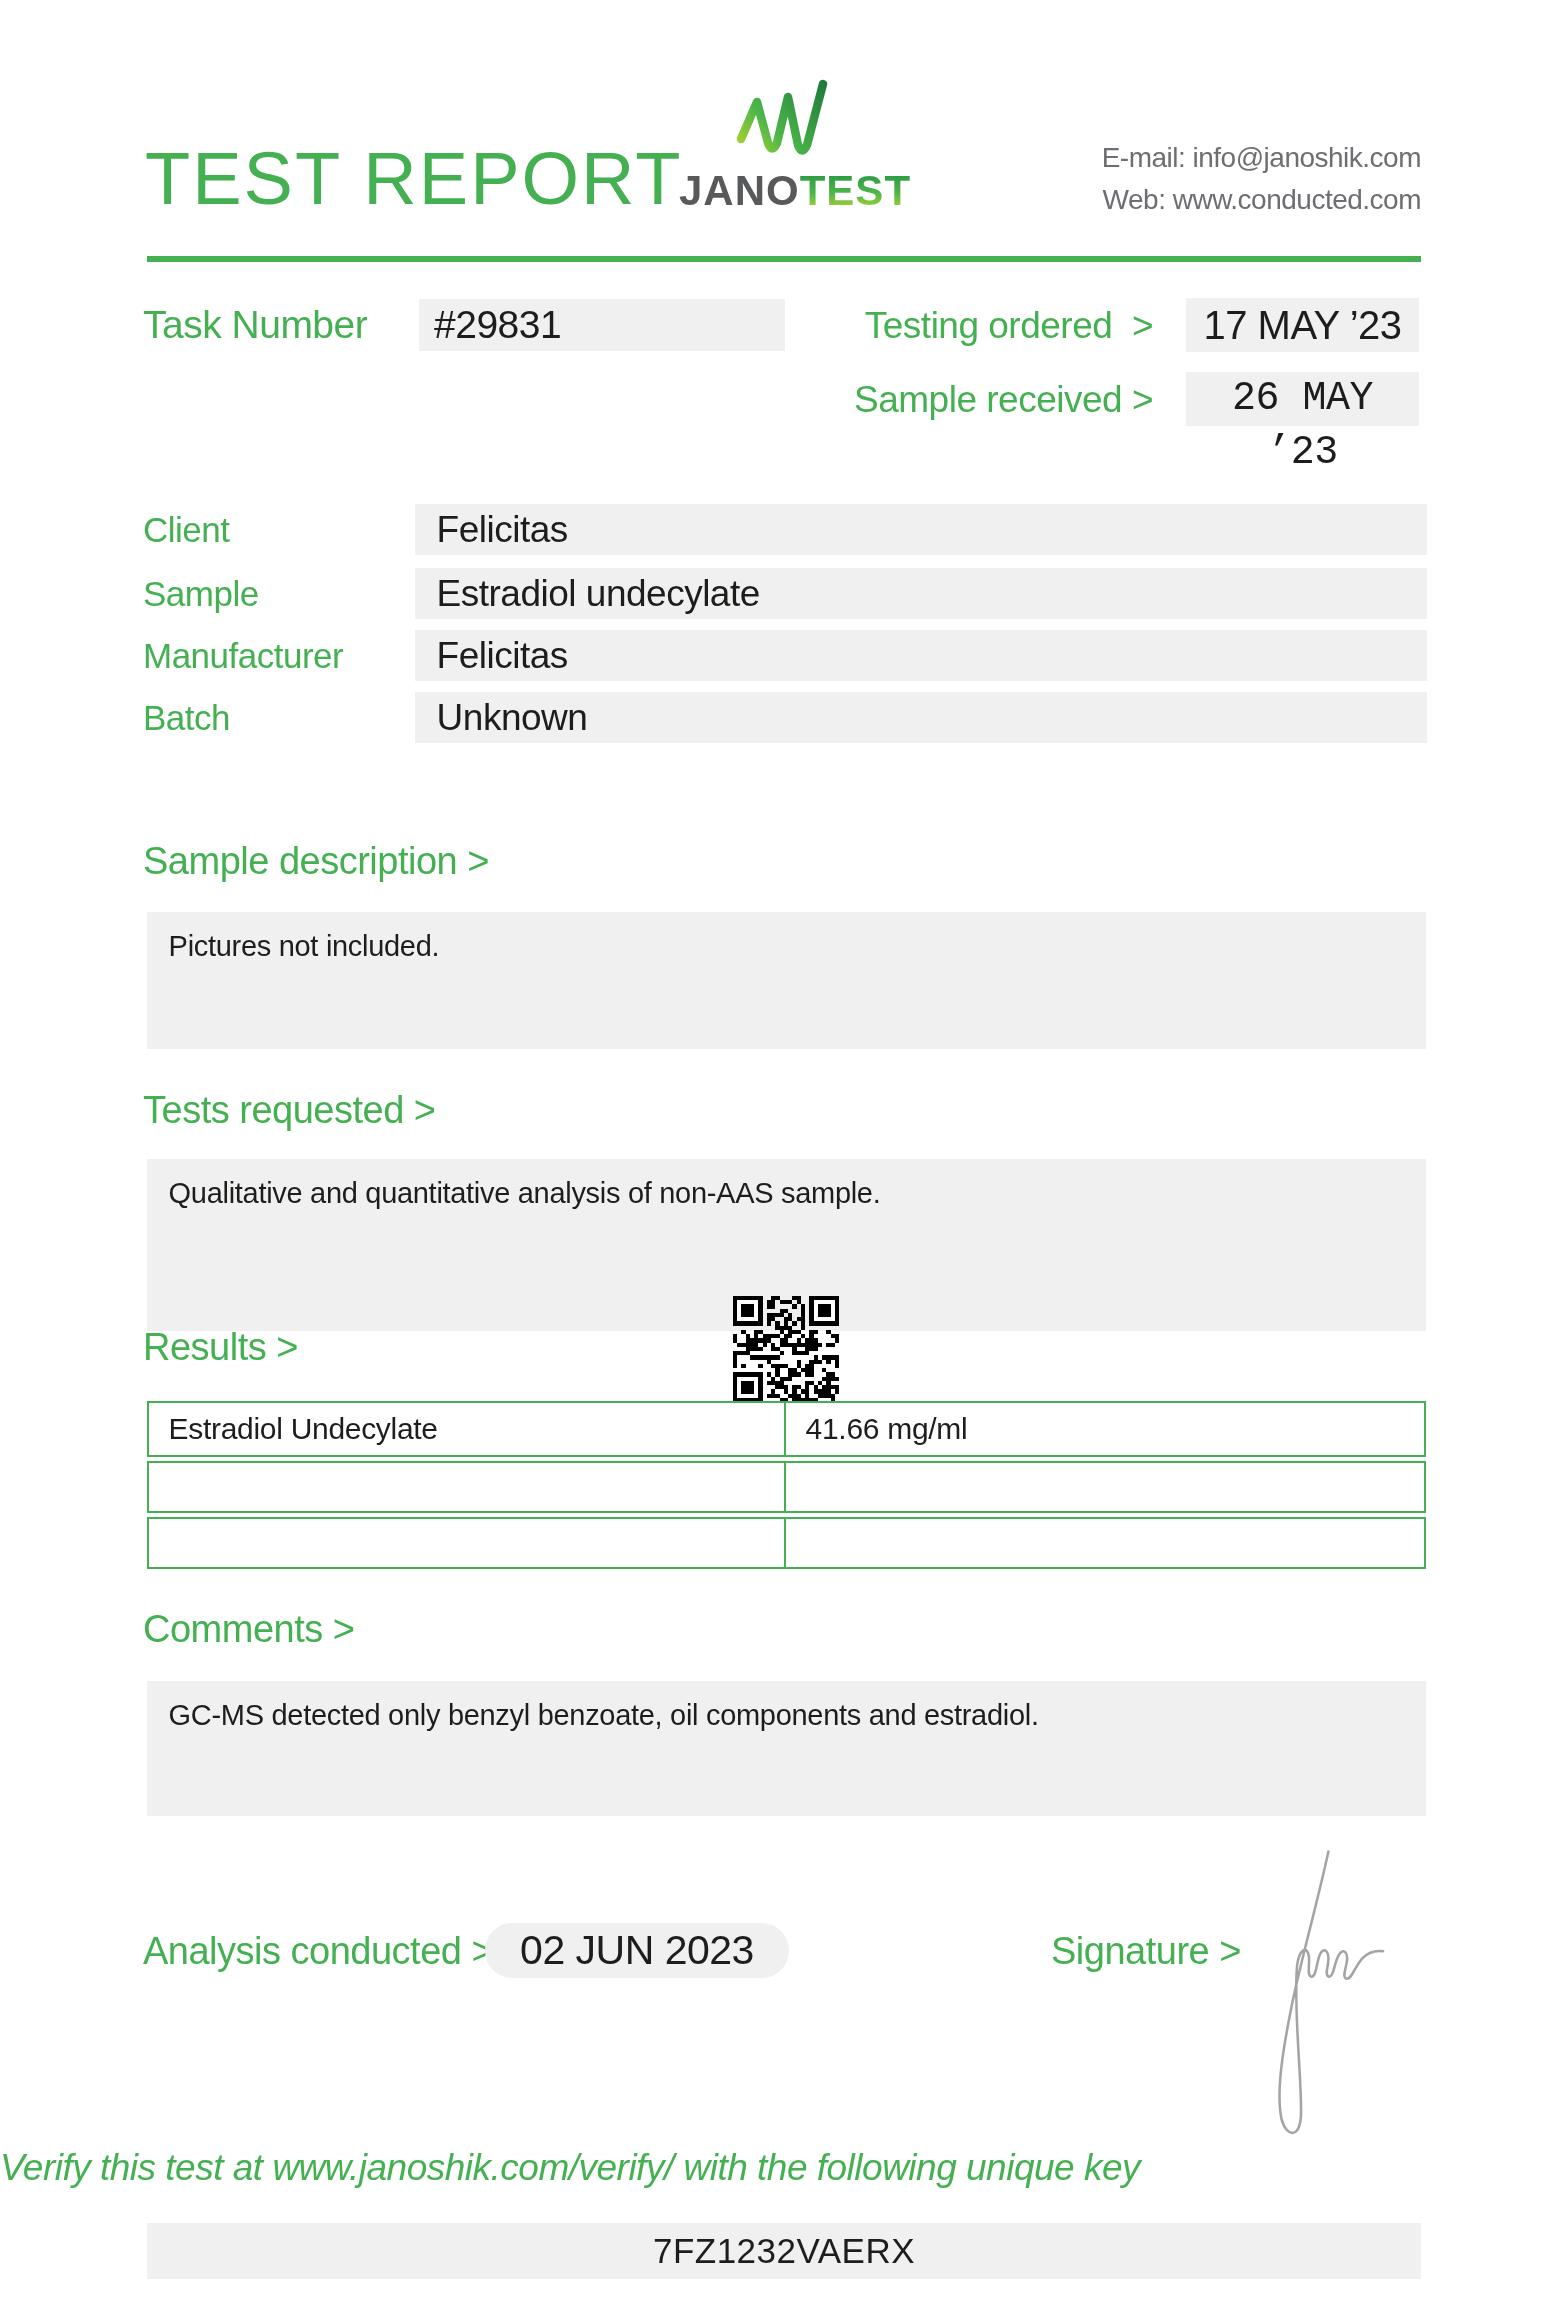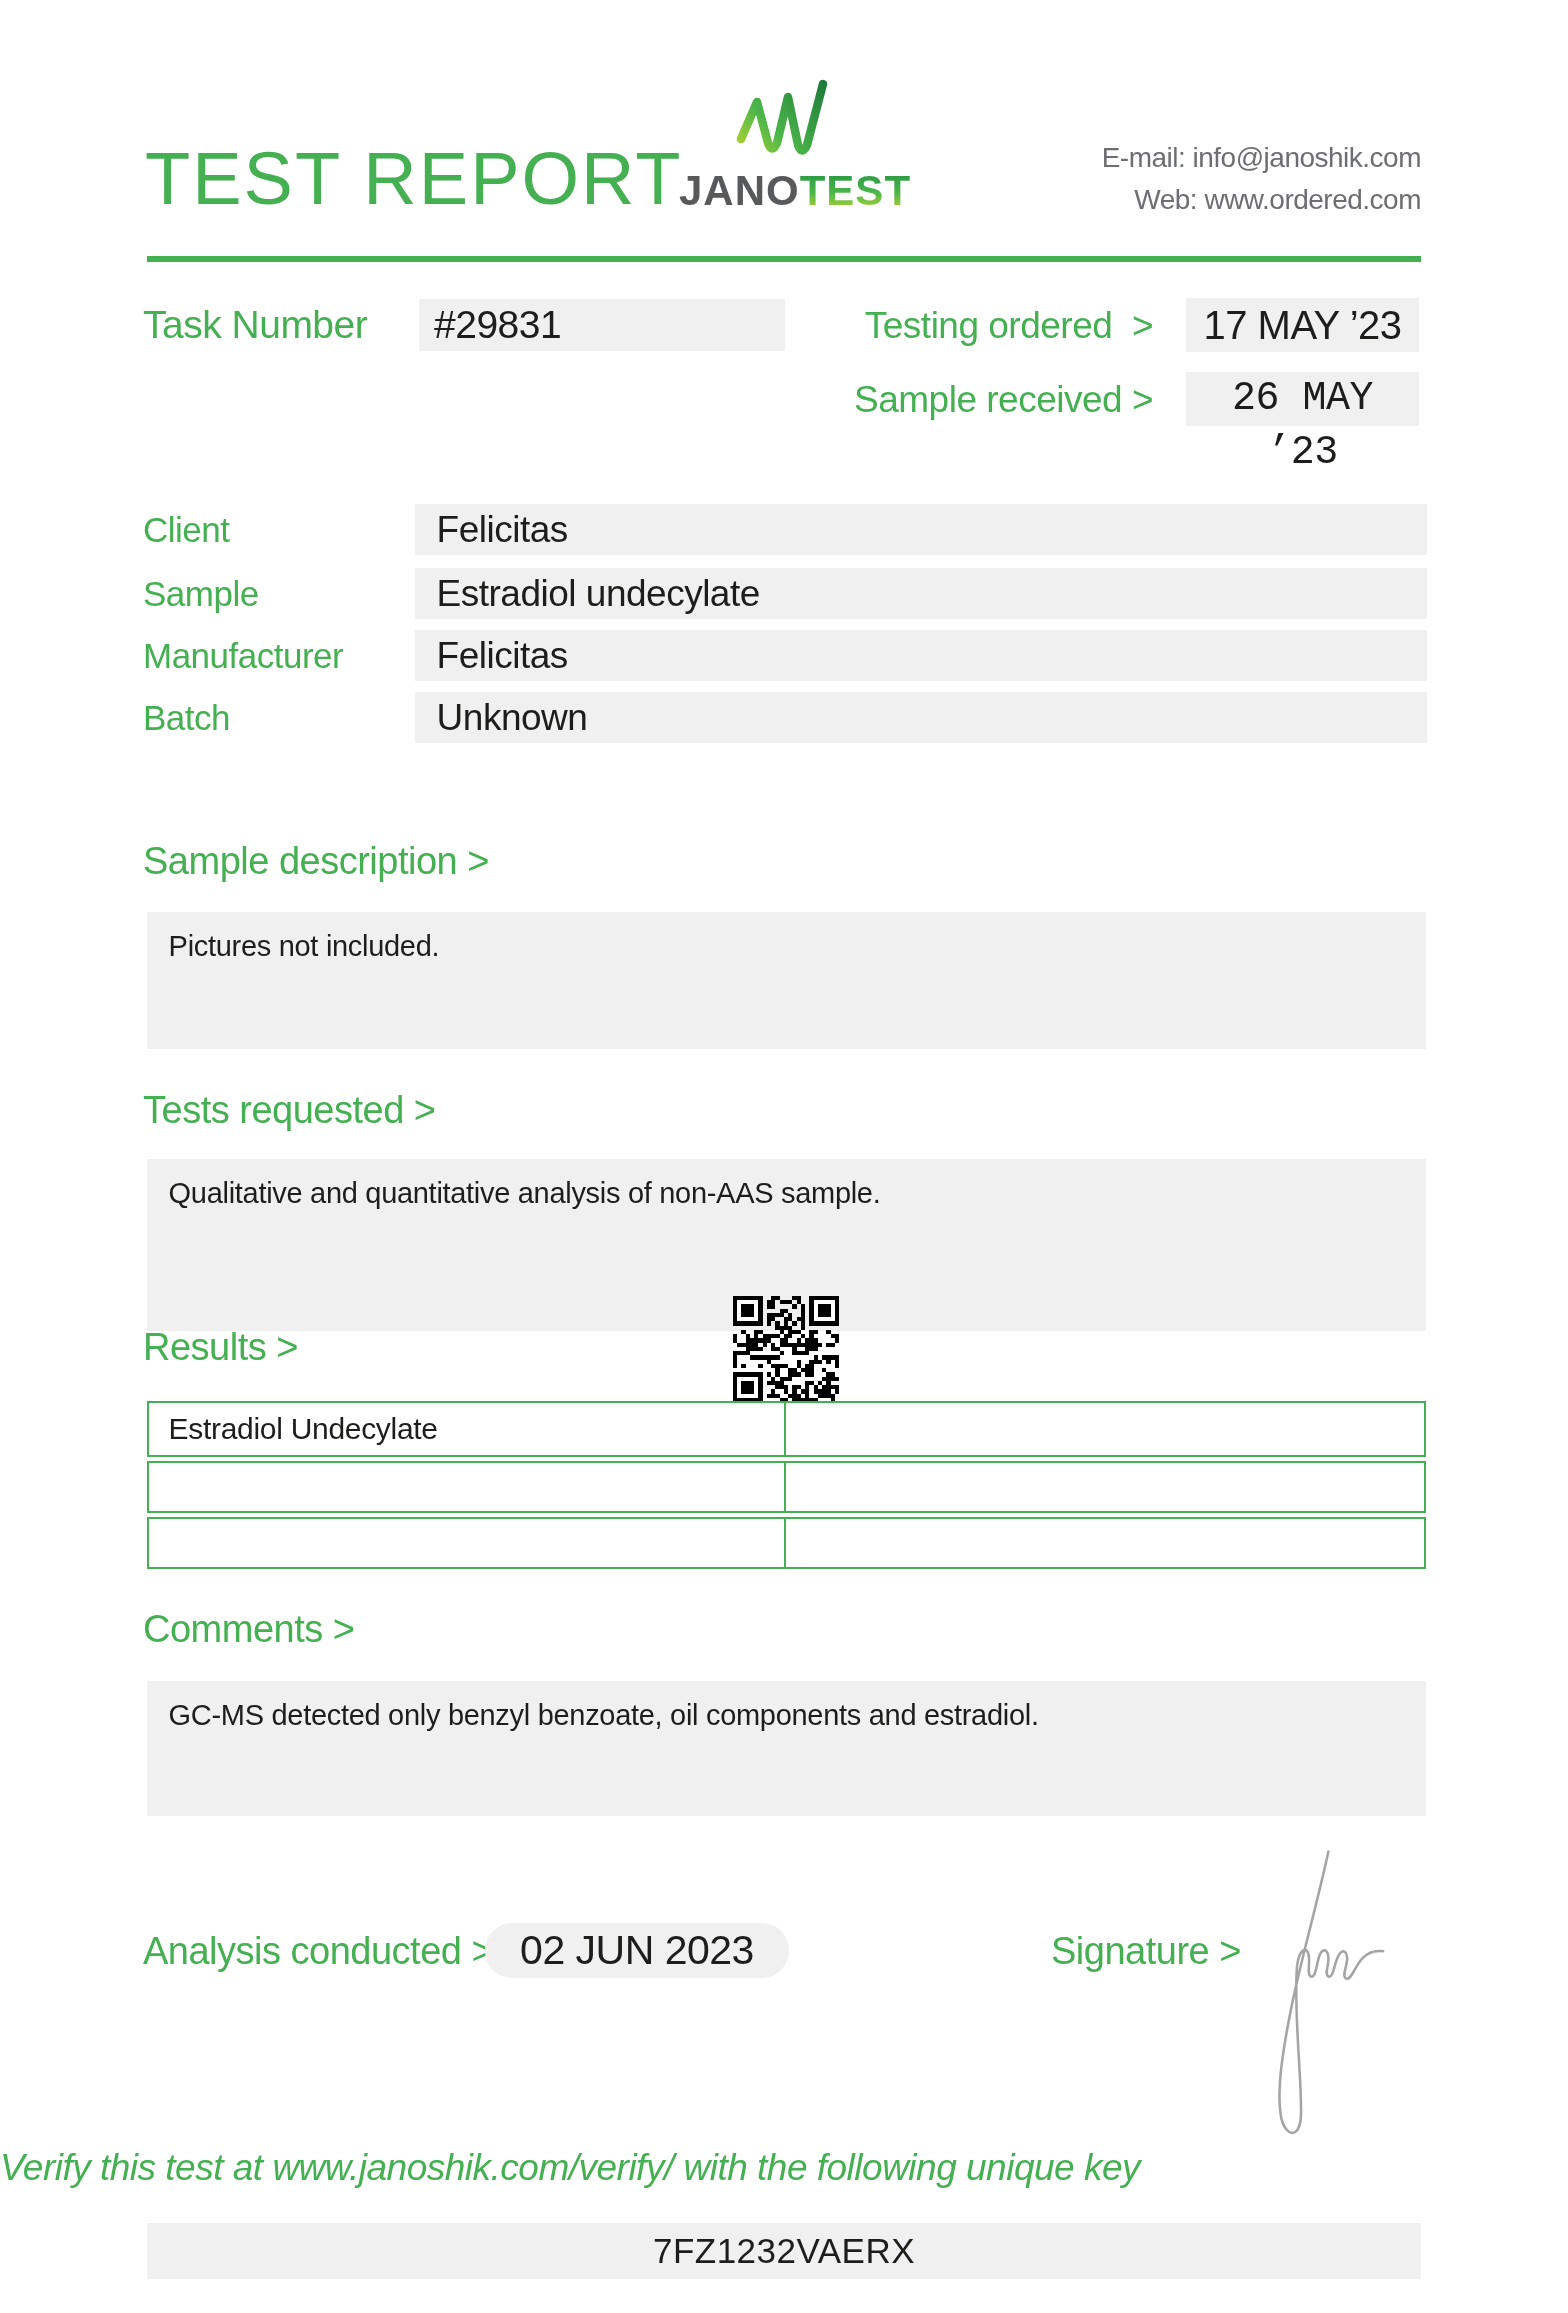--- a/index.html
+++ b/index.html
@@ -77,21 +77,21 @@
       <stop offset="1" stop-color="#156f38"></stop>
     </linearGradient>
   </defs>
   <path d="M5,62 L21,25 L32,66 Q36,77 41,66 L52,20 L62,68 Q66,79 71,68 L87,7" stroke="url(#lg)" stroke-width="8.5" stroke-linecap="round" stroke-linejoin="round"></path>
 </svg>
 
 <div class="abs logo-text"><span style="color:var(--logogray)">JANO</span><span class="shik">TEST</span></div>
 
 <div class="abs contact">
   <div>E-mail: info@janoshik.com</div>
-  <div>Web: www.ordered.com</div>
+  <div>Web: www.conducted.com</div>
 </div>
 
 <div class="abs rule"></div>
 
 <div class="abs task-label label">Task Number</div>
 <div class="abs task-box graybox value">#29831</div>
 
 <div class="abs date-label-1 label">Testing ordered  &gt;</div>
 <div class="abs date-box-1 graybox value">17 MAY ’23</div>
 <div class="abs date-label-2 label">Sample received &gt;</div>
@@ -345,20 +345,21 @@
     <rect x="18" y="24" width="1" height="1" fill="#000"></rect>
     <rect x="19" y="24" width="1" height="1" fill="#000"></rect>
     <rect x="23" y="24" width="1" height="1" fill="#000"></rect>
   </svg>
 
 <div class="abs section-heading label" style="top:1325px">Results &gt;</div>
 
 <div class="abs rtable">
   <div class="trow trow-1">
     <div class="tcell-name">Estradiol Undecylate</div>
+    <div class="tcell-val">41.66 mg/ml</div>
   </div>
   <div class="trow trow-2">
     <div class="tcell-name"></div>
     <div class="tcell-val"></div>
   </div>
   <div class="trow trow-3">
     <div class="tcell-name"></div>
     <div class="tcell-val"></div>
   </div>
 </div>

